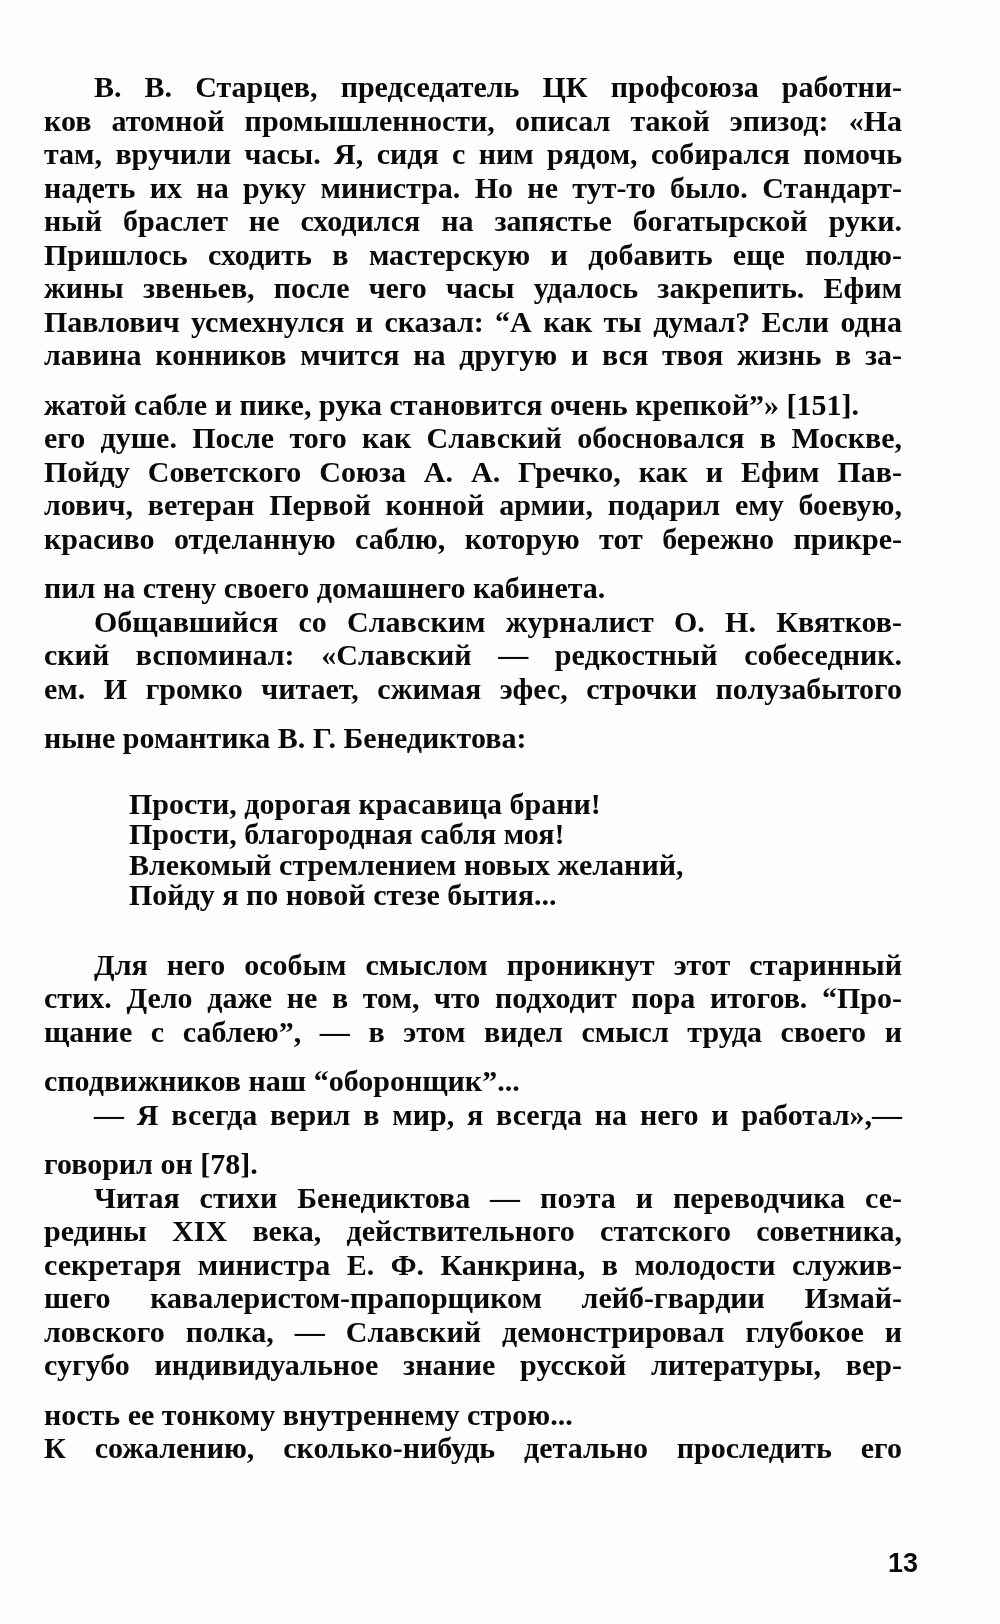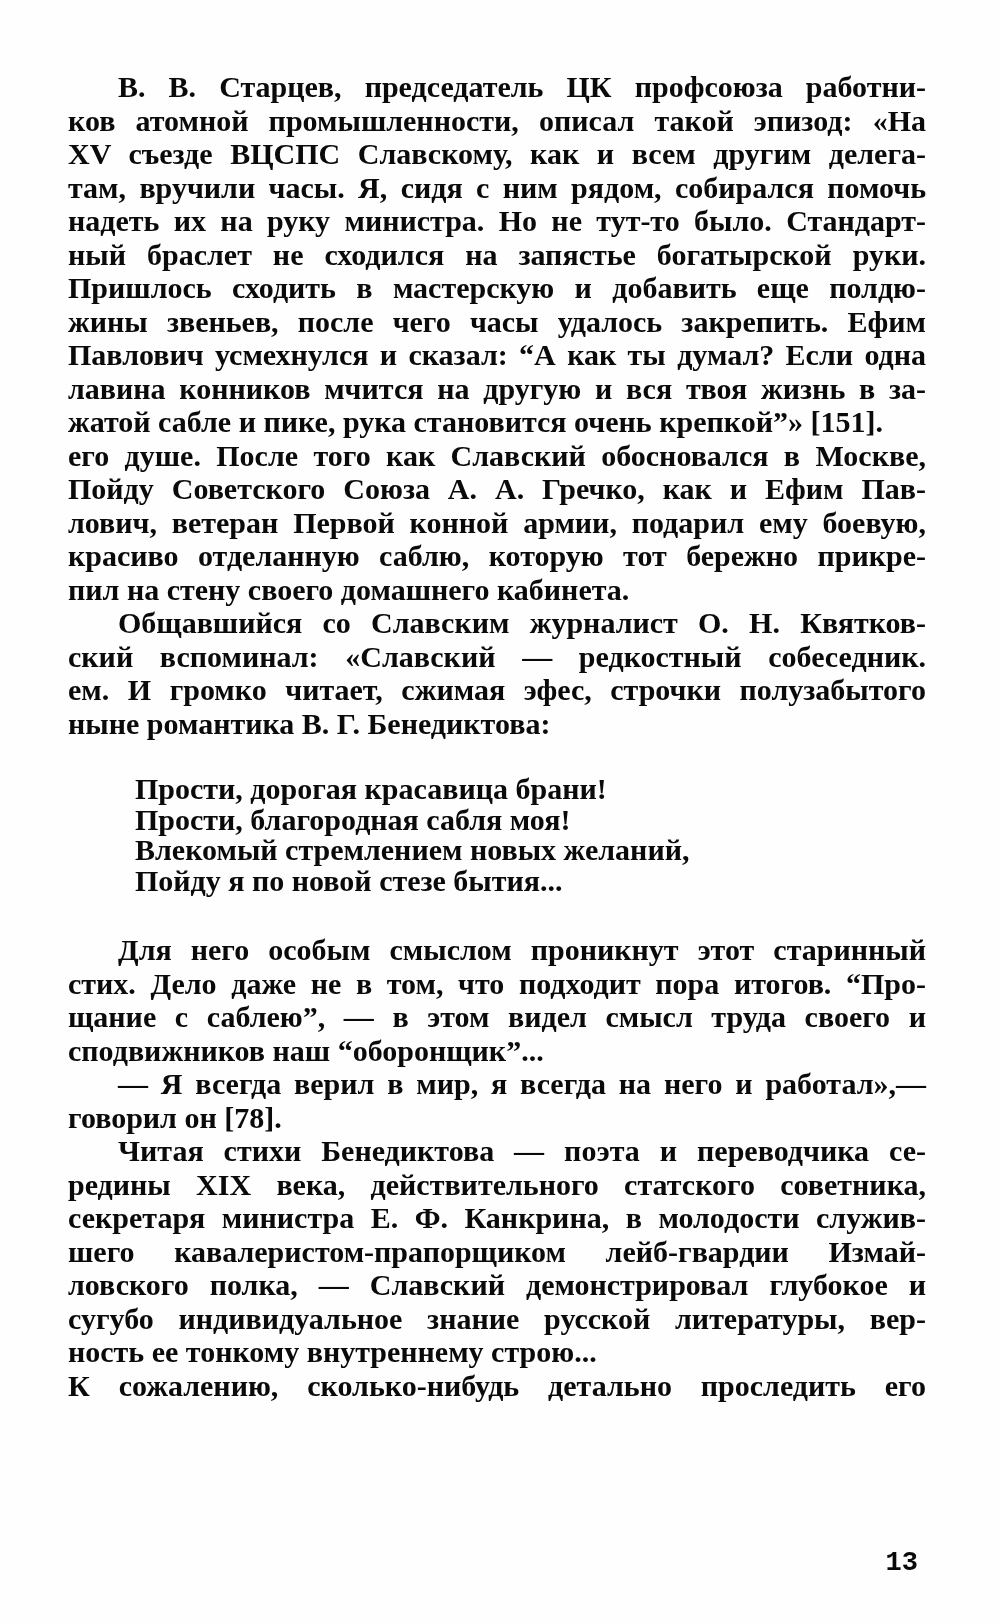--- a/index.html
+++ b/index.html
@@ -12,60 +12,59 @@
     width: 1000px;
     height: 1624px;
     background: #fefefe;
     color: #0a0a0a;
     font-family: "Liberation Serif", serif;
     font-weight: bold;
     overflow: hidden;
   }
   .text-body {
     position: absolute;
-    left: 68px;
+    left: 44px;
     top: 70px;
     width: 858px;
     font-size: 30px;
     line-height: 33.5px;
   }
   .paragraph { margin: 0; }
   .line {
     text-align: justify;
     text-align-last: justify;
     white-space: normal;
   }
   .line.first { text-indent: 50px; }
-  .line.last  { text-align-last: left; }
+  .line.last  { text-align-last: left; margin-top: 16px; }
   .verse {
-    margin: 34px 0 37px 67px;
+    margin: 34px 0 37px 85px;
     line-height: 30.5px;
   }
   .verse-line { text-align: left; }
   .page-number {
     position: absolute;
     top: 1548px;
     left: 60px;
     width: 858px;
     text-align: right;
-    font-family: Liberation Mono, monospace;
+    font-family: Liberation Sans, sans-serif;
     font-weight: bold;
     font-size: 27px;
     color: #0a0a0a;
   }
 </style>
 </head>
 <body>
 
 <div class="page">
   <div class="text-body">
       <div class="paragraph">
         <div class="line first">В. В. Старцев, председатель ЦК профсоюза работни-</div>
         <div class="line">ков атомной промышленности, описал такой эпизод: «На</div>
-        <div class="line">XV съезде ВЦСПС Славскому, как и всем другим делега-</div>
         <div class="line">там, вручили часы. Я, сидя с ним рядом, собирался помочь</div>
         <div class="line">надеть их на руку министра. Но не тут-то было. Стандарт-</div>
         <div class="line">ный браслет не сходился на запястье богатырской руки.</div>
         <div class="line">Пришлось сходить в мастерскую и добавить еще полдю-</div>
         <div class="line">жины звеньев, после чего часы удалось закрепить. Ефим</div>
         <div class="line">Павлович усмехнулся и сказал: “А как ты думал? Если одна</div>
         <div class="line">лавина конников мчится на другую и вся твоя жизнь в за-</div>
         <div class="line last">жатой сабле и пике, рука становится очень крепкой”» [151].</div>
       </div>
       <div class="paragraph">

